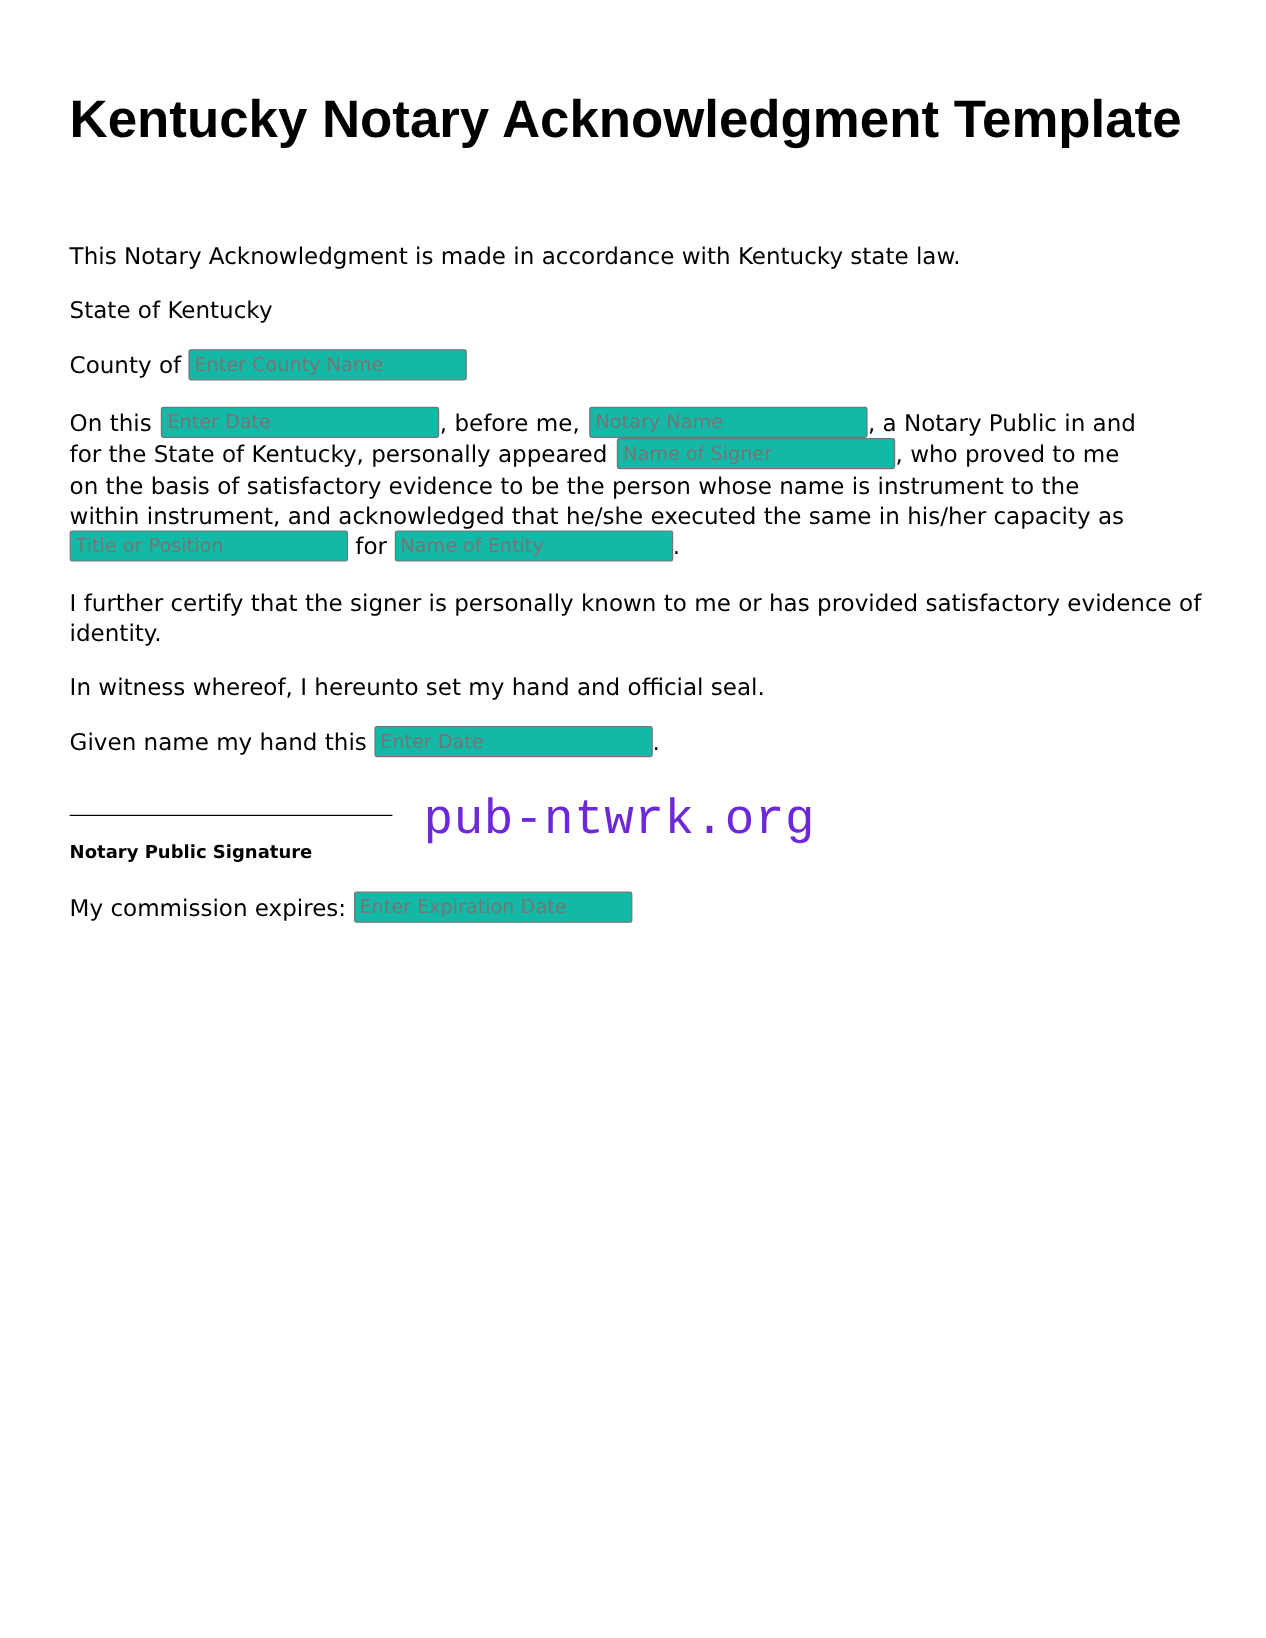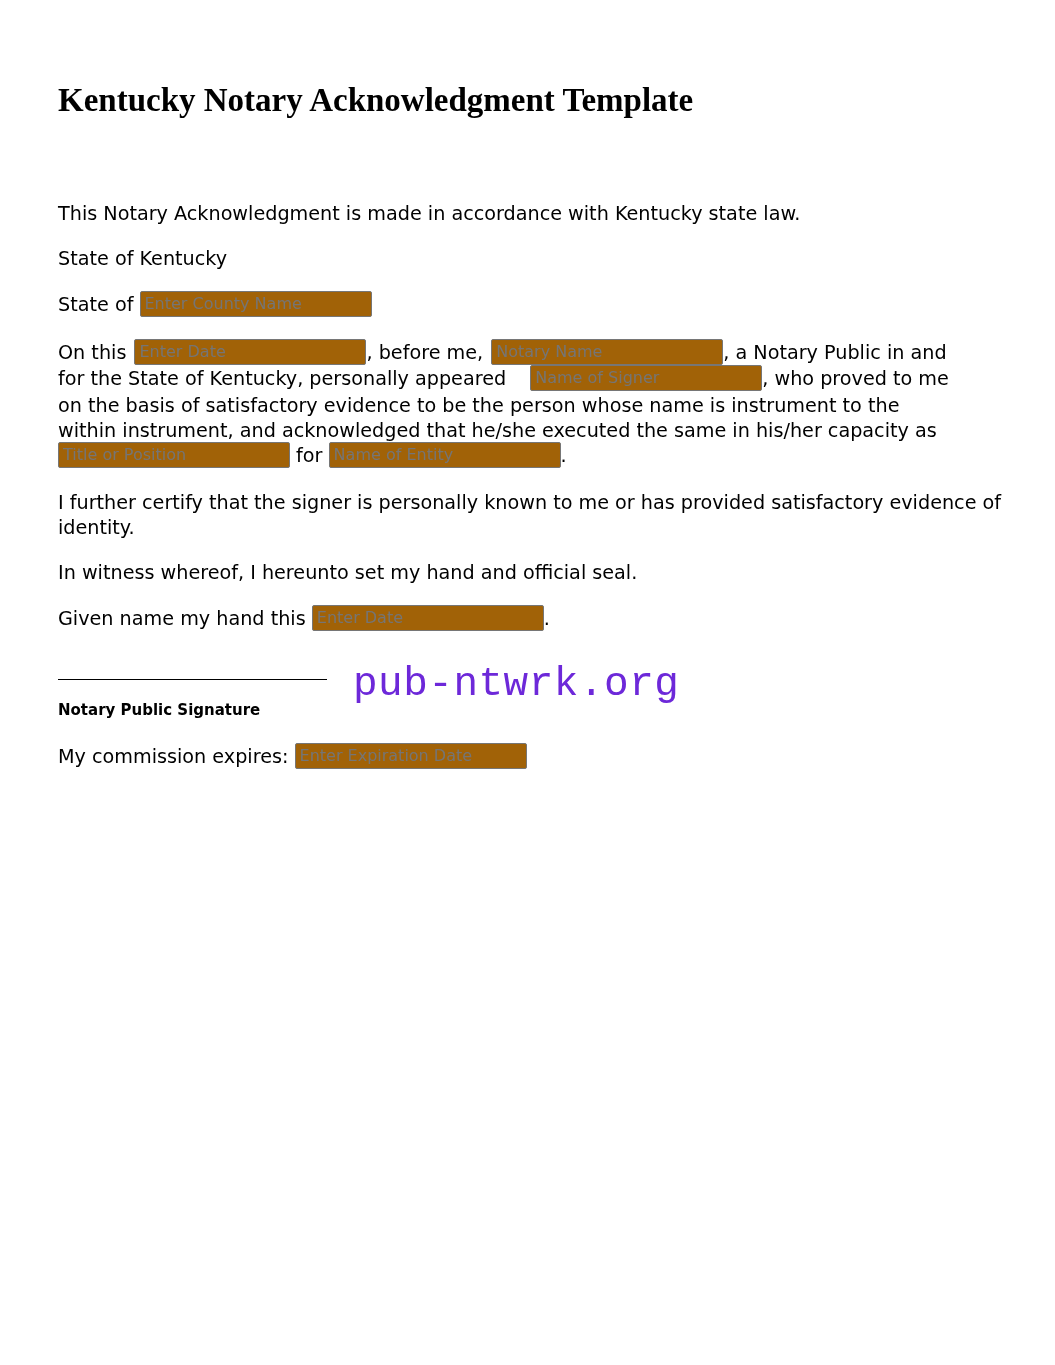--- a/index.html
+++ b/index.html
@@ -15,23 +15,23 @@
       font-family: "DejaVu Sans", sans-serif;
       color: #000000;
     }
     .page {
       position: absolute;
       left: 58px;
       top: 0;
       width: 950px;
     }
     h1 {
-      font-family: Liberation Serif, serif;
+      font-family: Liberation Sans, sans-serif;
       font-weight: bold;
-      font-size: 33px;
+      font-size: 44px;
       line-height: 48px;
       margin: 0;
       position: absolute;
       top: 76px;
       left: 0;
       width: 950px;
     }
     .p {
       position: absolute;
       left: 0;
@@ -48,21 +48,21 @@
       font-family: "DejaVu Sans", sans-serif;
       font-size: 16px;
       height: 26px;
       width: 232px;
       box-sizing: border-box;
       border: 1px solid #767676;
       border-radius: 2px;
       padding: 1px 4px;
       margin: 0;
       vertical-align: middle;
-      background: #a16207;
+      background: #14b8a6;
       color: #000;
       position: relative;
       top: -2px;
     }
     input.field::placeholder {
       color: #757575;
     }
     .sigline {
       position: absolute;
       left: 0;
@@ -95,33 +95,33 @@
 
 <div class="page">
 
   <h1>Kentucky Notary Acknowledgment Template</h1>
 
   <p class="p" style="top:201px;text-align:center;">This Notary Acknowledgment is made in accordance with Kentucky state law.</p>
 
   <p class="p" style="top:246px;">State of Kentucky</p>
 
   <p class="p" style="top:292px;">
-    <span>State of</span>
+    <span>County of</span>
     <input class="field" type="text" placeholder="Enter County Name" style="">
   </p>
 
   <div>
     <p class="p" style="top:340px;">
       <span>On this</span>
       <input class="field" type="text" style="margin-left: 2px;" placeholder="Enter Date"><span>, before me,</span>
       <input class="field" type="text" style="margin-left: 2px;" placeholder="Notary Name"><span>, a Notary Public in and</span>
     </p>
     <p class="p" style="top:366px;">
       <span>for the State of Kentucky, personally appeared</span>
-      <input class="field" type="text" style="margin-left: 18px;" placeholder="Name of Signer"><span>, who proved to me</span>
+      <input class="field" type="text" style="margin-left: 2px;" placeholder="Name of Signer"><span>, who proved to me</span>
     </p>
     <p class="p" style="top:393px;">on the basis of satisfactory evidence to be the person whose name is instrument to the</p>
     <p class="p" style="top:418px;">within instrument, and acknowledged that he/she executed the same in his/her capacity as</p>
     <p class="p" style="top:443px;">
       <input class="field" type="text" placeholder="Title or Position" style="">
       <span>for</span>
       <input class="field" type="text" placeholder="Name of Entity" style=""><span>.</span>
     </p>
   </div>
 

